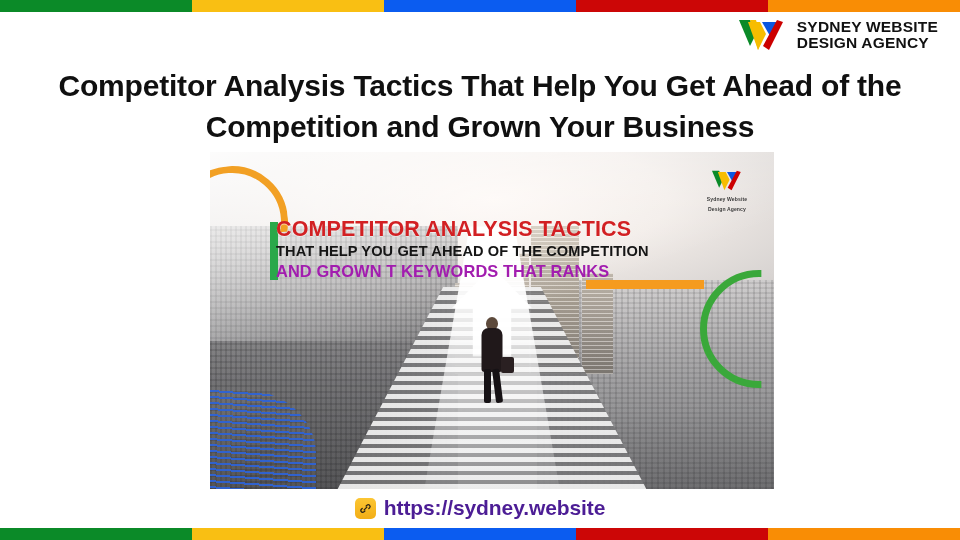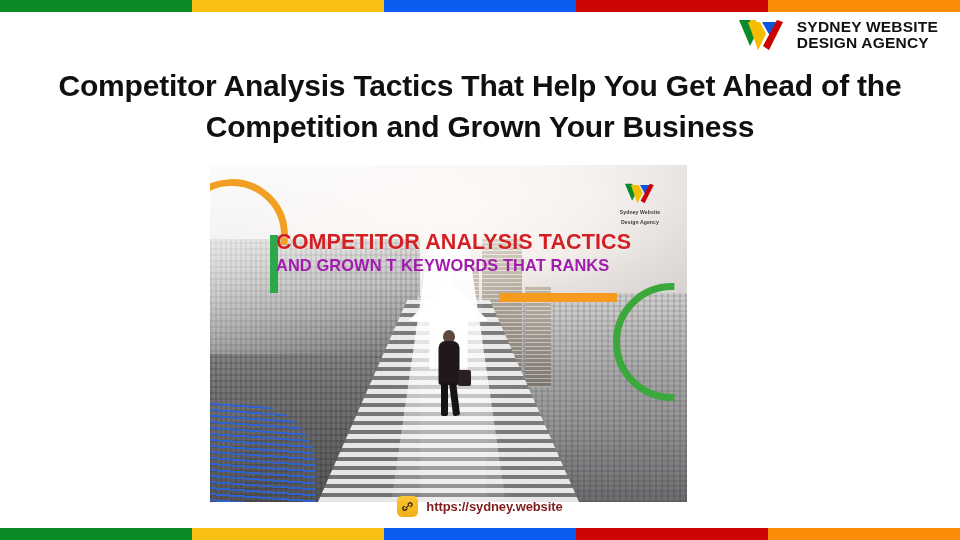--- a/index.html
+++ b/index.html
@@ -37,22 +37,22 @@
     font-family: "Liberation Sans", sans-serif;
     font-weight: 700;
     font-size: 30px;
     line-height: 1.36;
     letter-spacing: -0.2px;
     color: #101010;
   }
 
   
   .feature {
-    position: absolute; left: 210px; top: 165px;
-    width: 477px; height: 337px;
+    position: absolute; left: 210px; top: 152px;
+    width: 564px; height: 337px;
     overflow: hidden;
     background: #d9d9d9;
   }
   
   .f-sky {
     position: absolute; inset: 0;
     background:
       radial-gradient(120% 70% at 50% 14%, #fdf6f2 0%, #f2ece8 26%, #d8d4d2 52%, #bdbab9 75%, #a9a7a6 100%);
   }
   .f-haze {
@@ -162,21 +162,21 @@
     display: flex; align-items: center; justify-content: center; gap: 8px;
   }
   .link-chip {
     width: 21px; height: 21px; border-radius: 5px;
     background: linear-gradient(180deg,#fcc633,#f2ae16);
     display: flex; align-items: center; justify-content: center;
   }
   .link-chip svg { width: 13px; height: 13px; display: block; }
   .link-url {
     font-family: "Liberation Sans", sans-serif;
-    font-weight: 700; font-size: 13px; color: #7f1d1d; letter-spacing: -.1px;
+    font-weight: 700; font-size: 21px; color: #4c1d95; letter-spacing: -.1px;
   }
 </style>
 </head>
 <body>
 
 <div class="page">
 
   <div class="colorbar top">
     <div class="seg" style="background:#0b8a28"></div>
     <div class="seg" style="background:#f9bf13"></div>
@@ -226,20 +226,21 @@
     </div>
 
     <div class="dec-arc-orange"></div>
     <div class="dec-arc-green"></div>
     <div class="dec-bar-orange"></div>
     <div class="dec-blue-halftone"></div>
     <div class="dec-green-bar"></div>
 
     <div class="f-text">
       <div class="f-line1">COMPETITOR ANALYSIS TACTICS</div>
+      <div class="f-line2">THAT HELP YOU GET AHEAD OF THE COMPETITION</div>
       <div class="f-line3">AND GROWN T KEYWORDS THAT RANKS</div>
     </div>
 
     <div class="f-logo">
       <svg viewBox="0 0 52 38">
         <path d="M3 4 L14 30 L20 18 L14 4 Z" fill="#0a8a28"></path>
         <path d="M12 6 L22 34 L30 18 L24 6 Z" fill="#f7bd00"></path>
         <path d="M26 6 L34 20 L41 6 Z" fill="#0b57e0"></path>
         <path d="M33 34 L47 6 L41 4 L27 30 Z" fill="#cc0000"></path>
       </svg>

